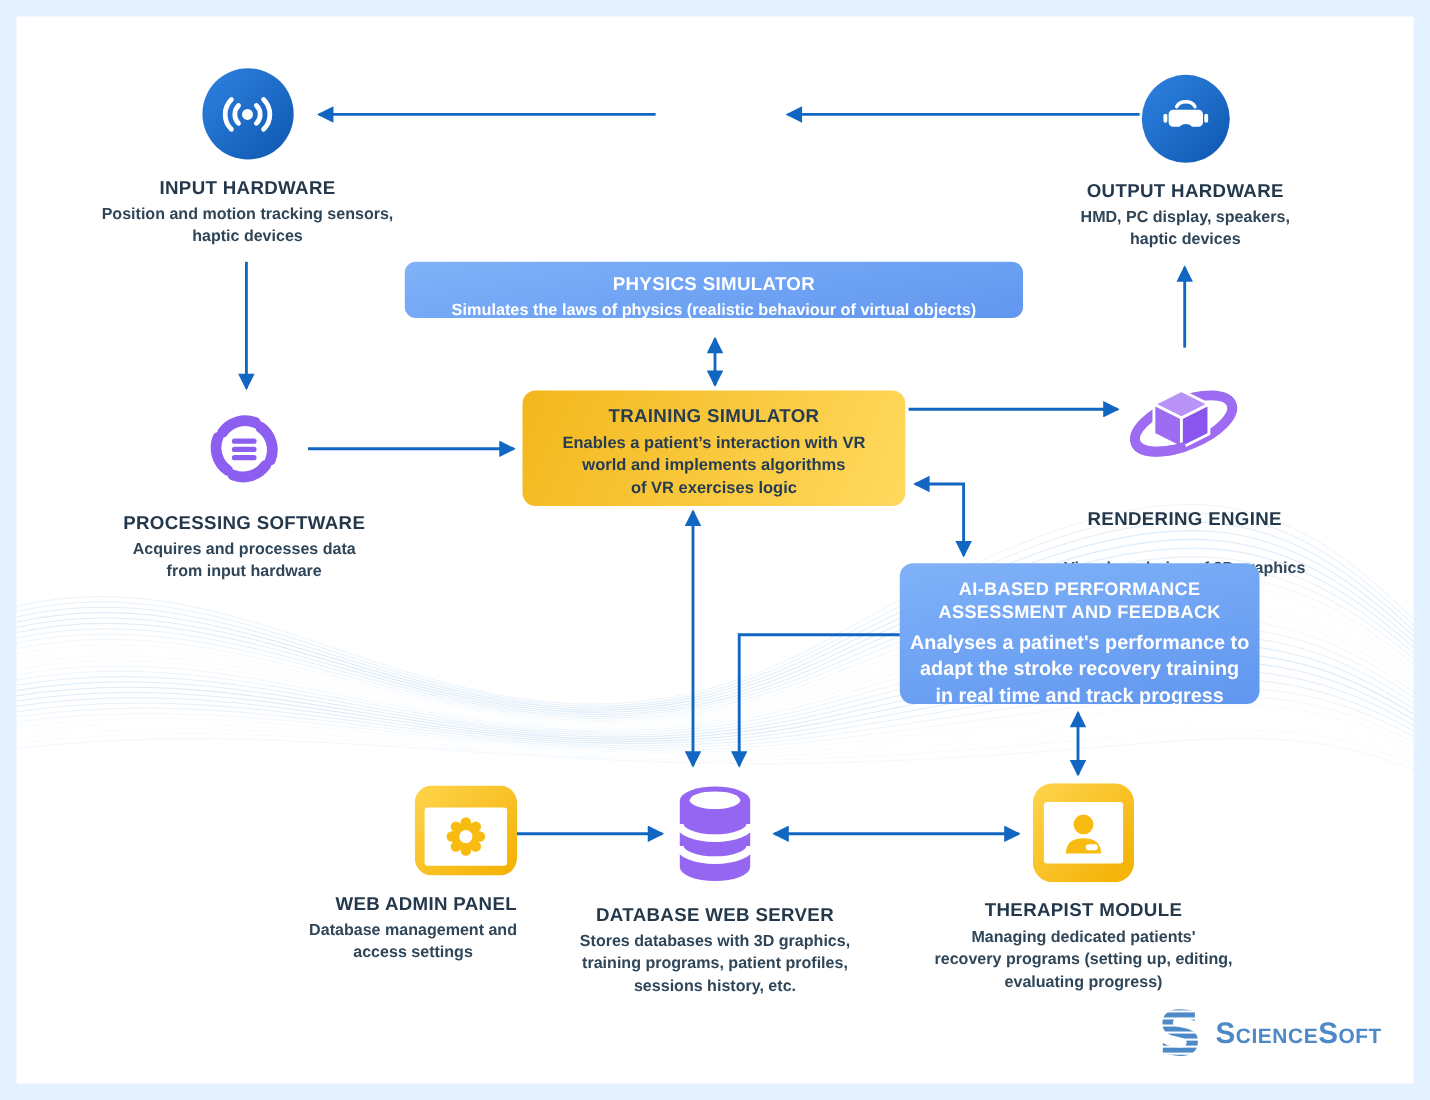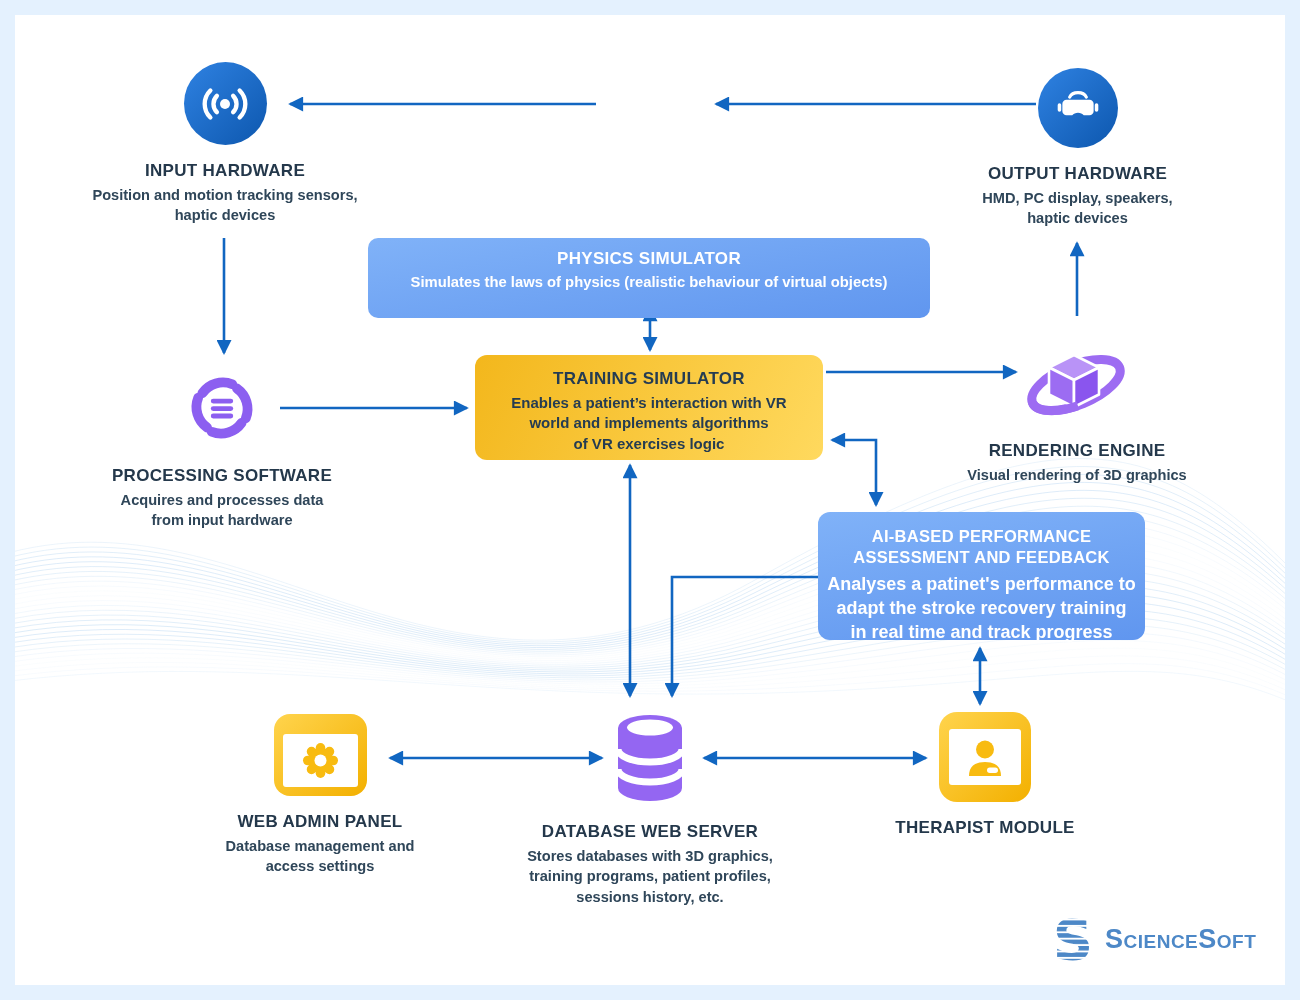--- a/index.html
+++ b/index.html
@@ -169,21 +169,21 @@
         <rect x="4.5" y="19.5" width="3.4" height="8" rx="1.7" fill="#ffffff"></rect>
         <rect x="40.1" y="19.5" width="3.4" height="8" rx="1.7" fill="#ffffff"></rect>
         <path d="M16,13.5 a8.5,6.5 0 0,1 16,0" stroke="#ffffff" stroke-width="3" fill="none" stroke-linecap="round"></path>
       </svg>
     </div>
     <div class="ntitle">OUTPUT HARDWARE</div>
     <div class="nsub">HMD, PC display, speakers,
 haptic devices</div>
   </div>
 
-  <div class="dbox bluebox" style="left:368px;top:238px;width:562px;height:80px;padding:10px 10px;">
+  <div class="dbox bluebox" style="left:368px;top:238px;width:562px;height:51px;padding:10px 10px;">
     <div class="btitle">PHYSICS SIMULATOR</div>
     <div class="bbody" style="font-size:14.8px;">Simulates the laws of physics (realistic behaviour of virtual objects)</div>
   </div>
 
   <div class="dbox goldbox" style="left:475px;top:355px;width:348px;height:105px;padding:13px 14px;">
     <div class="btitle">TRAINING SIMULATOR</div>
     <div class="bbody">Enables a patient’s interaction with VR
 world and implements algorithms
 of VR exercises logic</div>
   </div>
@@ -202,21 +202,21 @@
           <rect x="33" y="43" width="24" height="5.2" rx="2.6"></rect>
           <rect x="33" y="51" width="24" height="5.2" rx="2.6"></rect>
         </g>
       </svg>
     </div>
     <div class="ntitle">PROCESSING SOFTWARE</div>
     <div class="nsub">Acquires and processes data
 from input hardware</div>
   </div>
 
-  <div class="node" style="left:925px;top:335px;width:304px;">
+  <div class="node" style="left:925px;top:335px;width:304px;gap:21px;">
     <div class="sq-icon" style="width:118px;height:98px;">
       <svg width="118" height="98" viewBox="0 0 118 98">
         <g transform="translate(58 50) rotate(-22)">
           <ellipse cx="0" cy="0" rx="47" ry="20" fill="none" stroke="#9d6cf2" stroke-width="9"></ellipse>
         </g>
         <g stroke="#ffffff" stroke-width="2.6" stroke-linejoin="round">
           <polygon points="56,20 81,32.5 56,45 31,32.5" fill="#b993f7"></polygon>
           <polygon points="31,32.5 56,45 56,72 31,59.5" fill="#9c6cf2"></polygon>
           <polygon points="81,32.5 56,45 56,72 81,59.5" fill="#8a55ee"></polygon>
         </g>
@@ -230,21 +230,21 @@
   </div>
 
   <div class="dbox bluebox" style="left:818px;top:512px;width:327px;height:128px;padding:14px 0;border-radius:12px;">
     <div class="btitle" style="font-size:16.5px;">AI-BASED PERFORMANCE
 ASSESSMENT AND FEEDBACK</div>
     <div class="bbody" style="font-size:18px;">Analyses a patinet's performance to
 adapt the stroke recovery training
 in real time and track progress</div>
   </div>
 
-  <div class="node" style="left:170px;top:714px;width:300px;">
+  <div class="node" style="left:170px;top:714px;width:300px;align-items:flex-end;">
     <div class="sq-icon">
       <svg width="93" height="82" viewBox="0 0 93 82">
         <defs>
           <linearGradient id="goldA" x1="0" y1="0" x2="1" y2="1">
             <stop offset="0" stop-color="#ffd44d"></stop>
               <stop offset="1" stop-color="#f3b000"></stop>
           </linearGradient>
         </defs>
         <rect x="0" y="0" width="93" height="82" rx="16" fill="url(#goldA)"></rect>
         <rect x="9" y="20" width="75" height="53" rx="3" fill="#ffffff"></rect>
@@ -290,20 +290,23 @@
           </linearGradient>
         </defs>
         <rect x="0" y="0" width="92" height="90" rx="18" fill="url(#goldB)"></rect>
         <rect x="10" y="17" width="72" height="56" rx="3" fill="#ffffff"></rect>
         <circle cx="46" cy="37.5" r="9" fill="#f8bb10"></circle>
         <path d="M30,64 Q30,50 46,50 Q62,50 62,64 Z" fill="#f8bb10"></path>
         <rect x="48" y="55.5" width="11" height="5.5" rx="2.75" fill="#ffffff"></rect>
       </svg>
     </div>
     <div class="ntitle">THERAPIST MODULE</div>
+    <div class="nsub">Managing dedicated patients'
+recovery programs (setting up, editing,
+evaluating progress)</div>
   </div>
 
   <div class="logo">
     <svg width="46" height="50" viewBox="0 0 46 50">
       <defs>
         <pattern id="sstripe" width="10" height="6.4" patternUnits="userSpaceOnUse">
           <rect x="0" y="0" width="10" height="4.5" fill="#4d88c7"></rect>
         </pattern>
       </defs>
       <text x="23" y="45" text-anchor="middle" font-family="DejaVu Sans, Liberation Sans, sans-serif" font-weight="bold" font-size="56" fill="url(#sstripe)">S</text>

